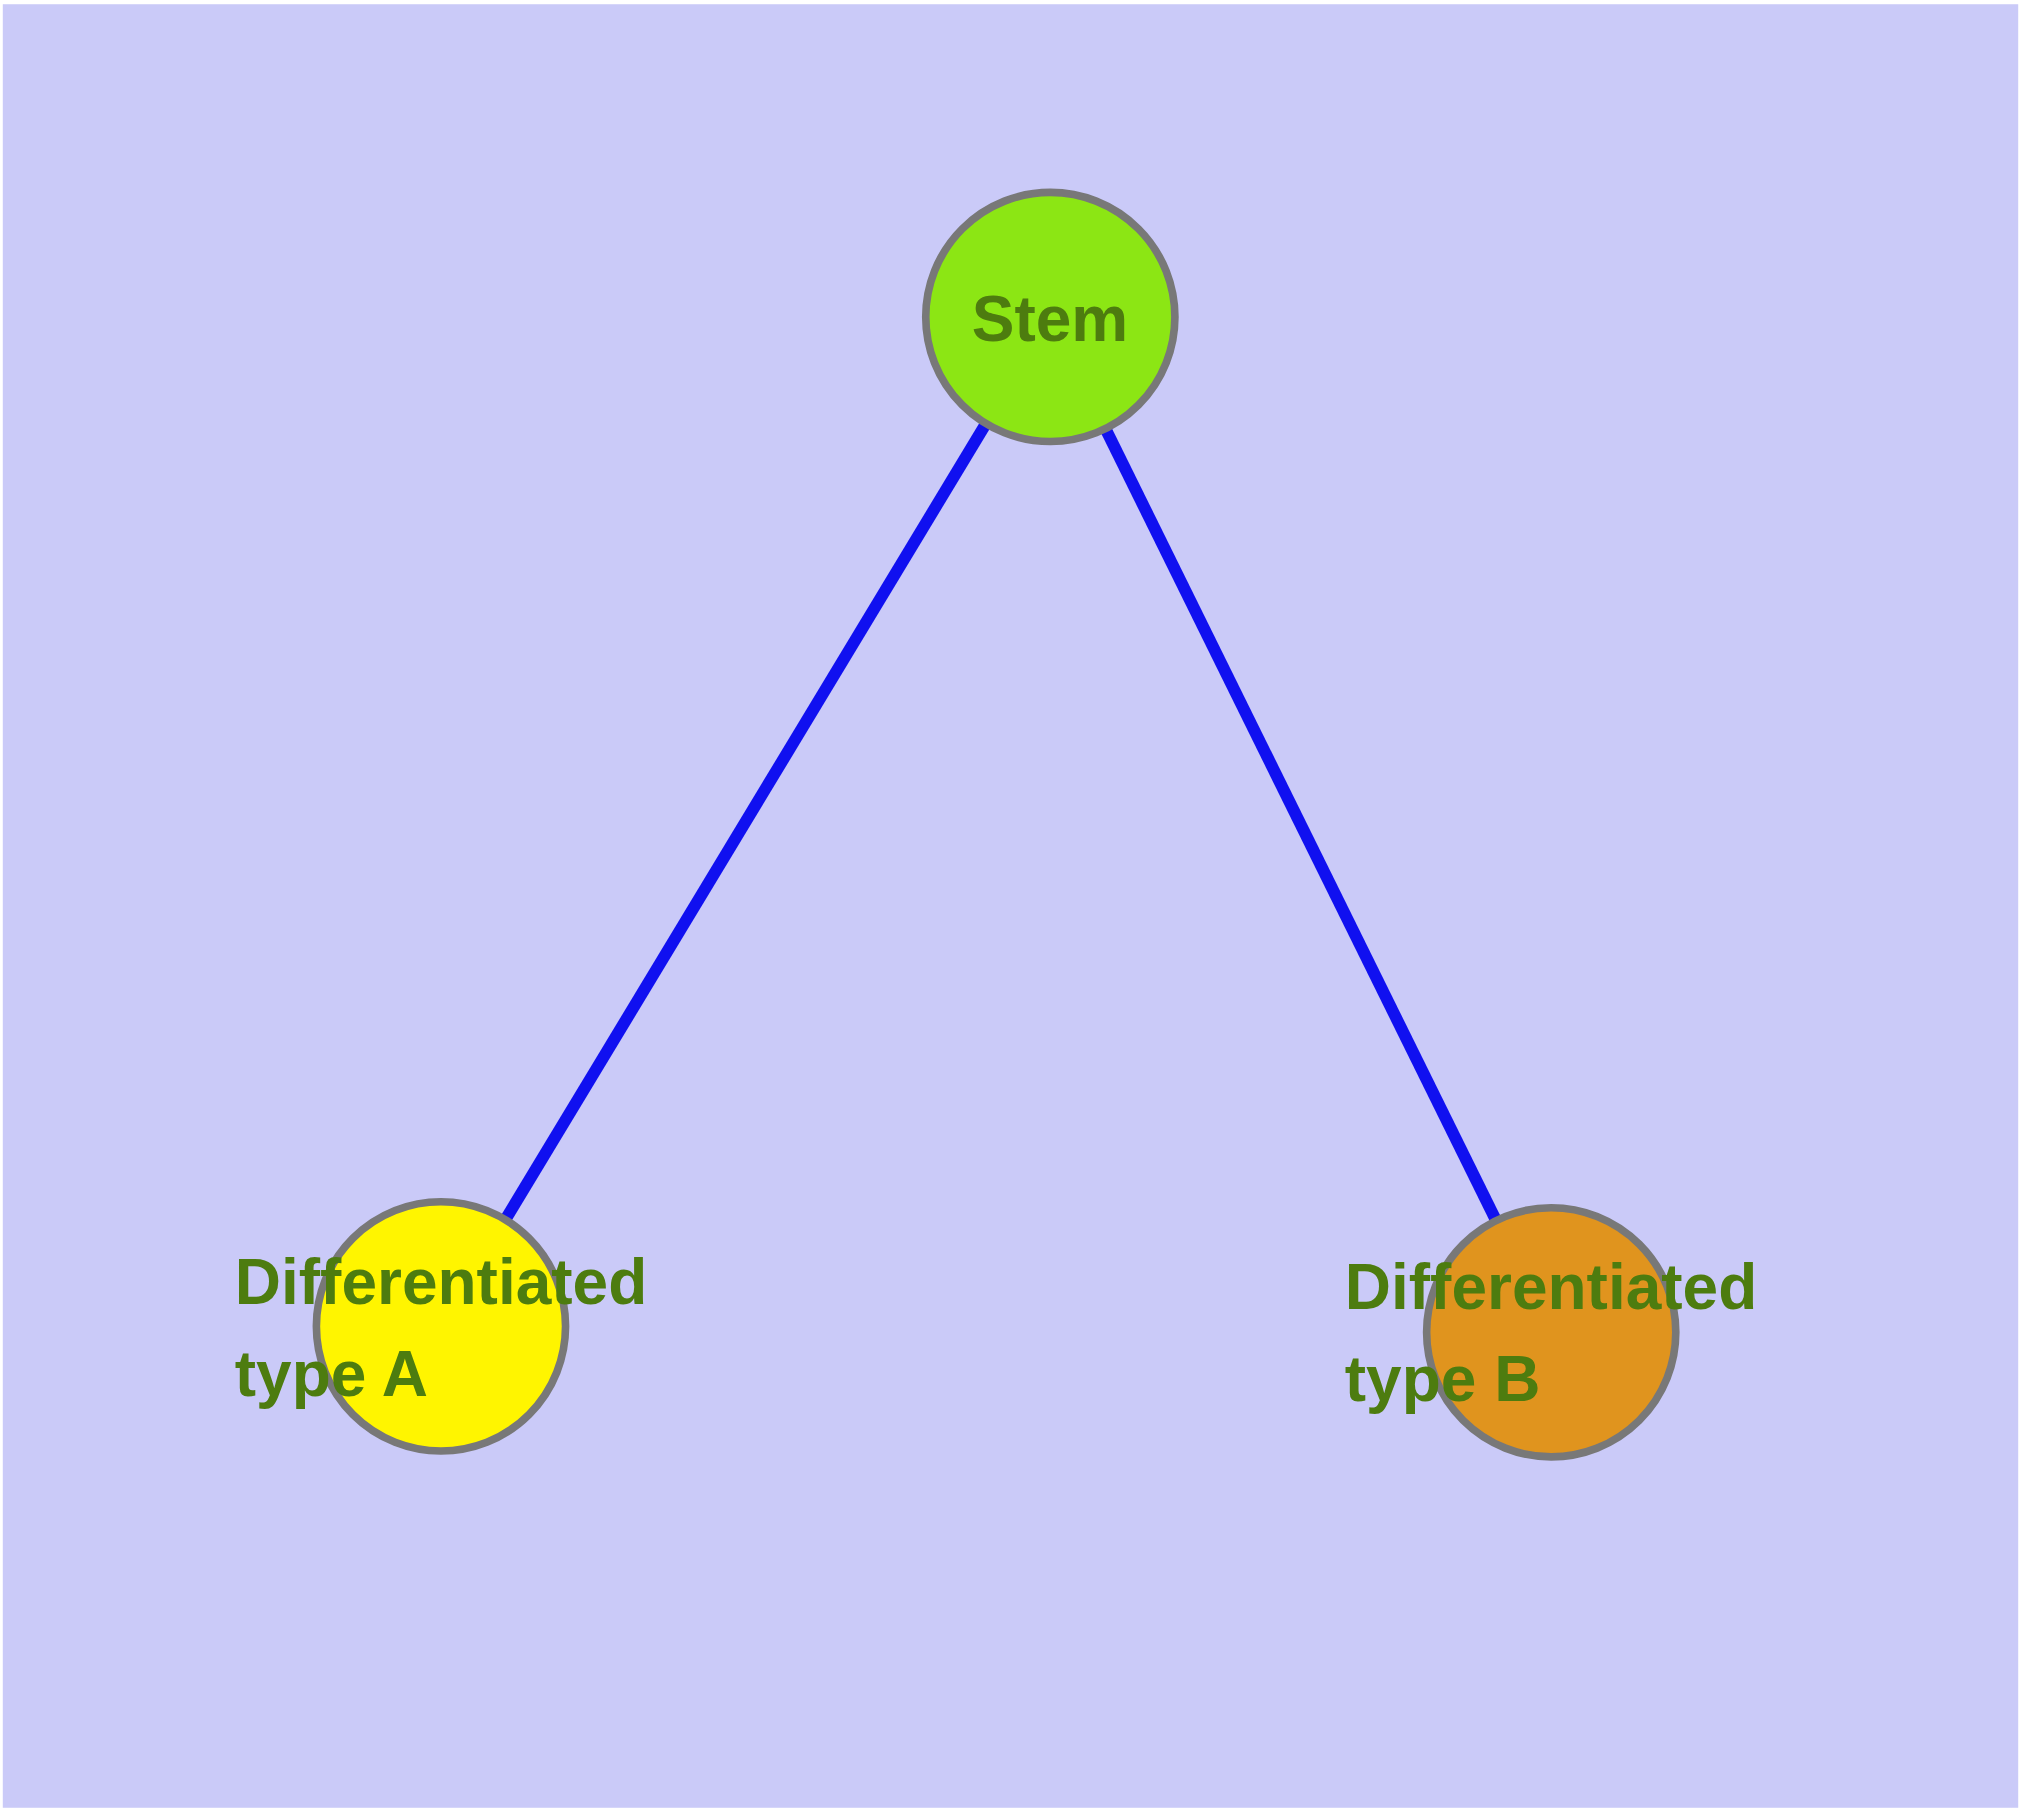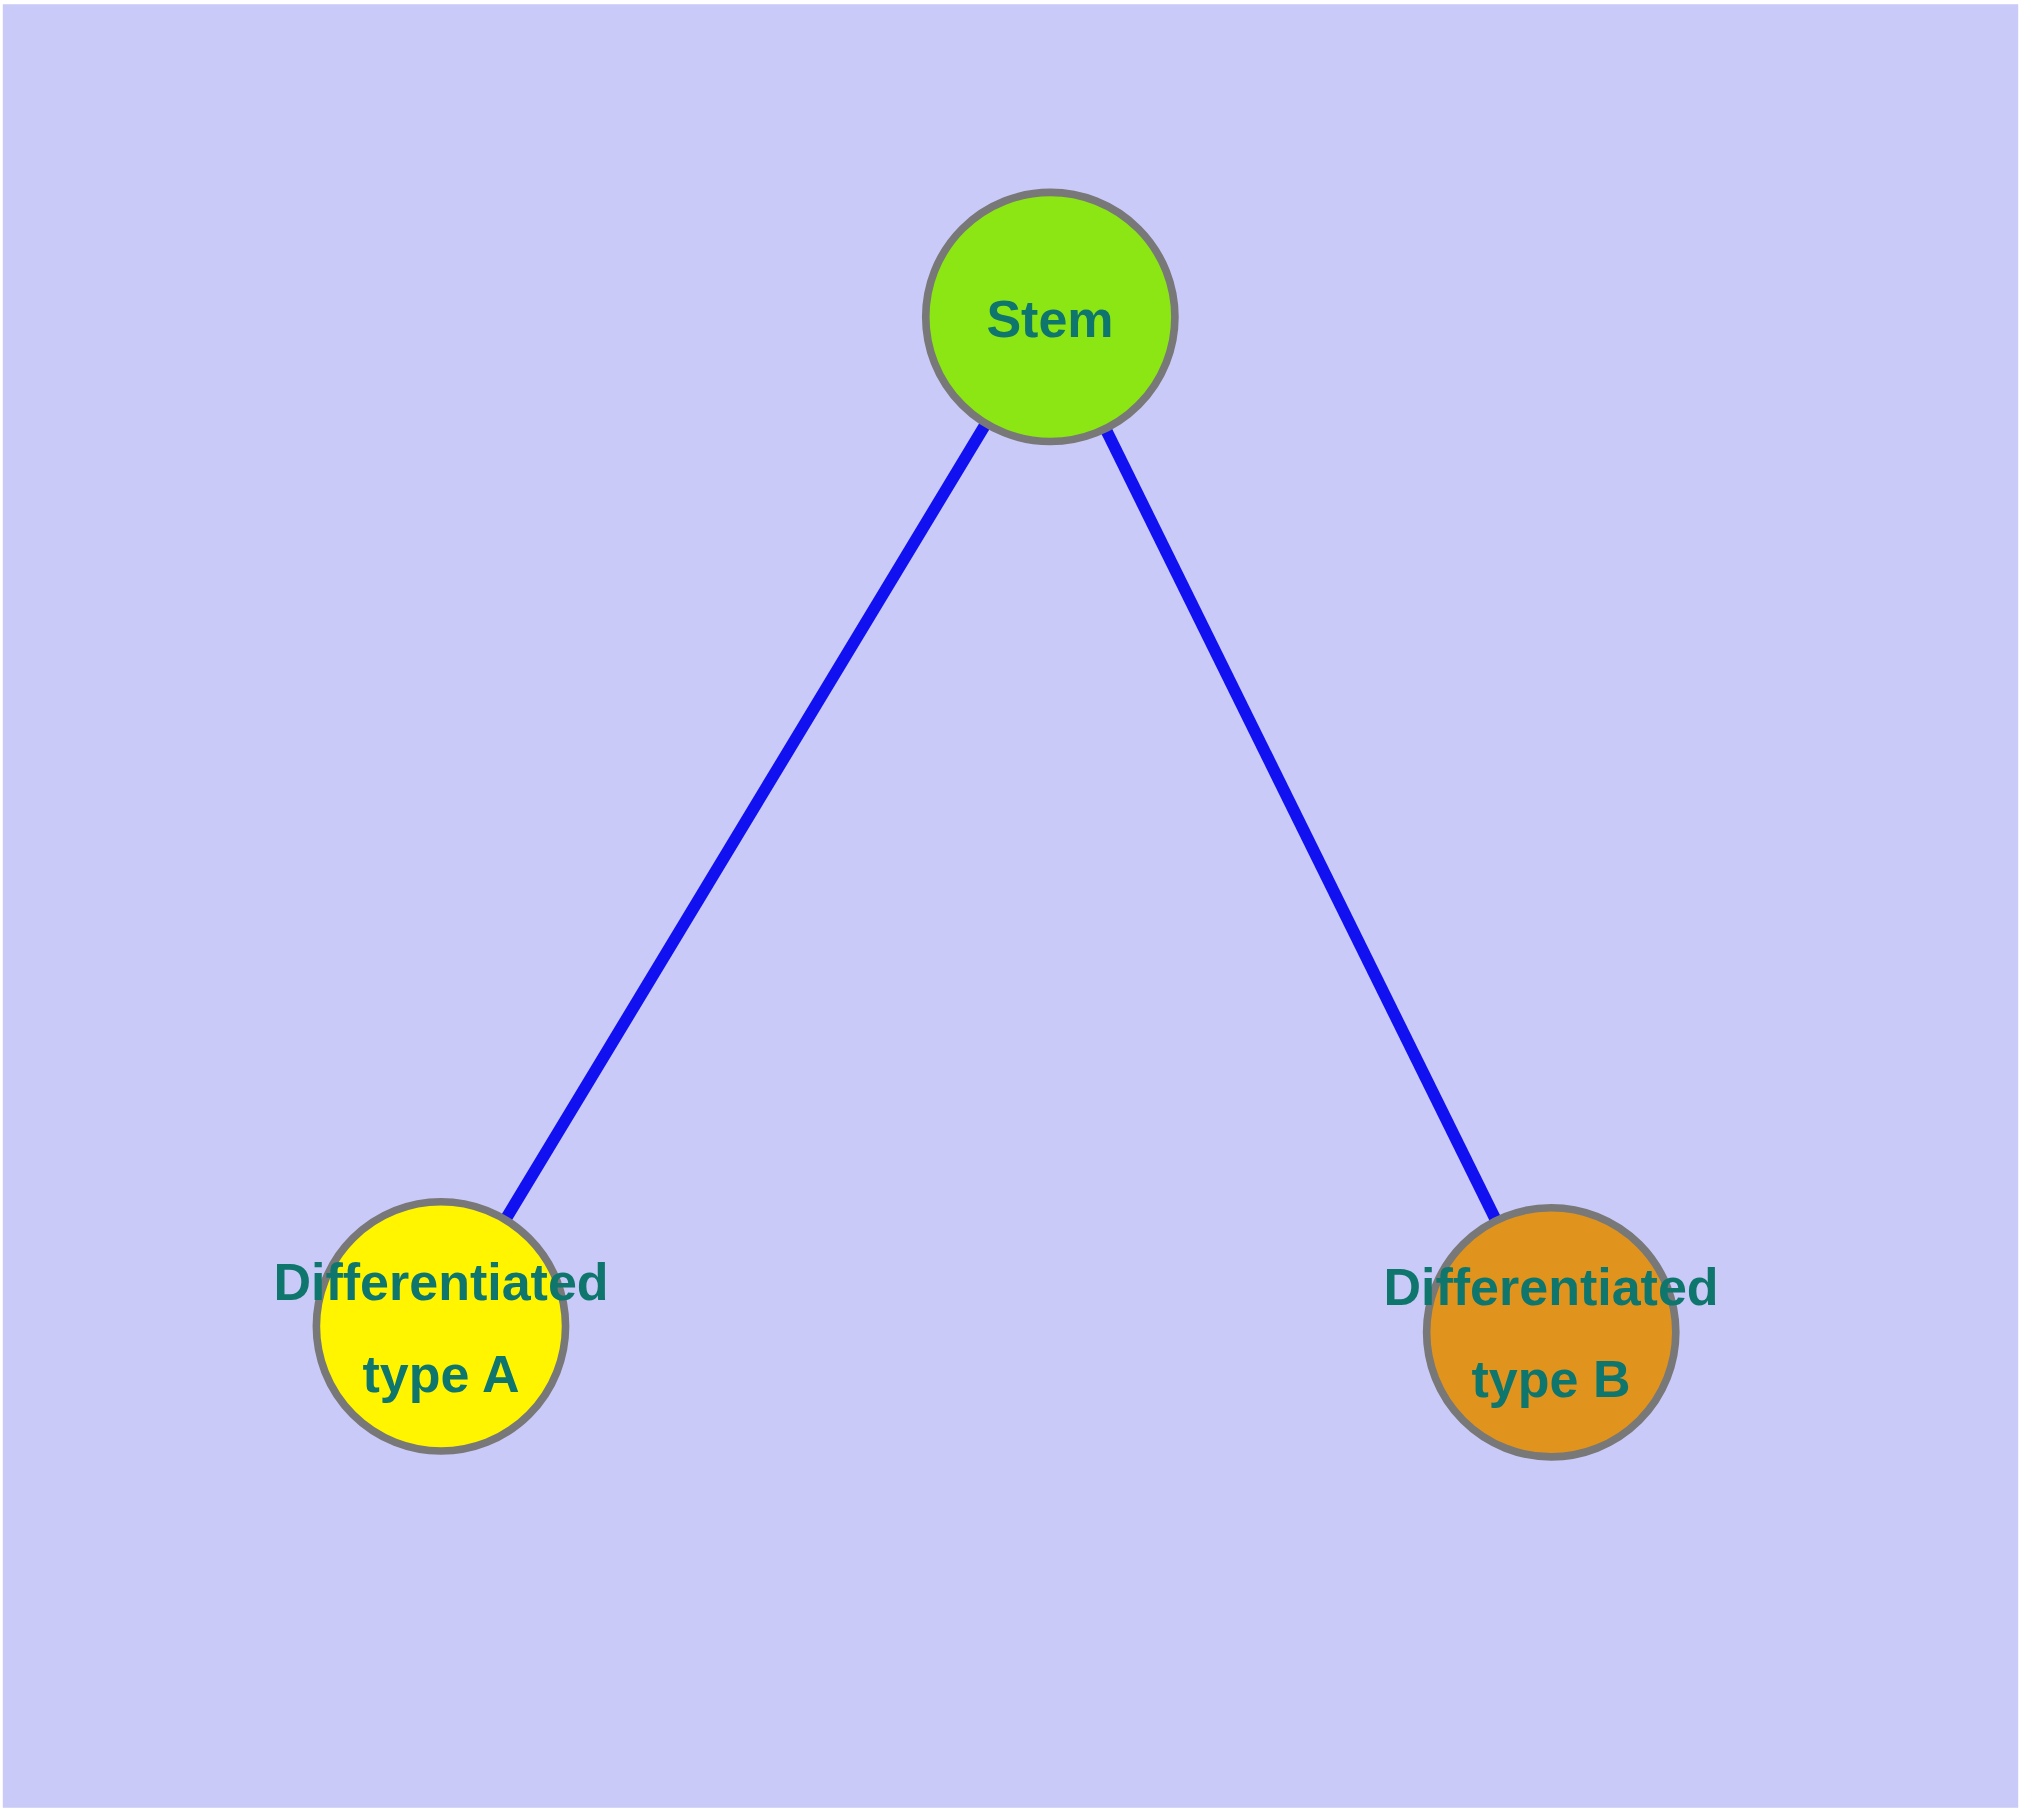--- a/index.html
+++ b/index.html
@@ -20,25 +20,25 @@
     position: absolute;
     left: 0;
     top: 0;
     width: 2021px;
     height: 1812px;
     display: block;
   }
   .node-label {
     position: absolute;
     transform: translate(-50%, -50%);
-    color: #0f766e;
+    color: #4d7c0f;
     font-weight: bold;
-    font-size: 52px;
+    font-size: 64px;
     line-height: 92px;
-    text-align: center;
+    text-align: left;
     white-space: pre-line;
     letter-spacing: 0px;
     pointer-events: none;
   }
   #label-stem  { left: 1050px; top: 319px; }
   #label-typea { left: 441px;  top: 1328px; }
   #label-typeb { left: 1551px; top: 1333px; }
 </style>
 </head>
 <body>

